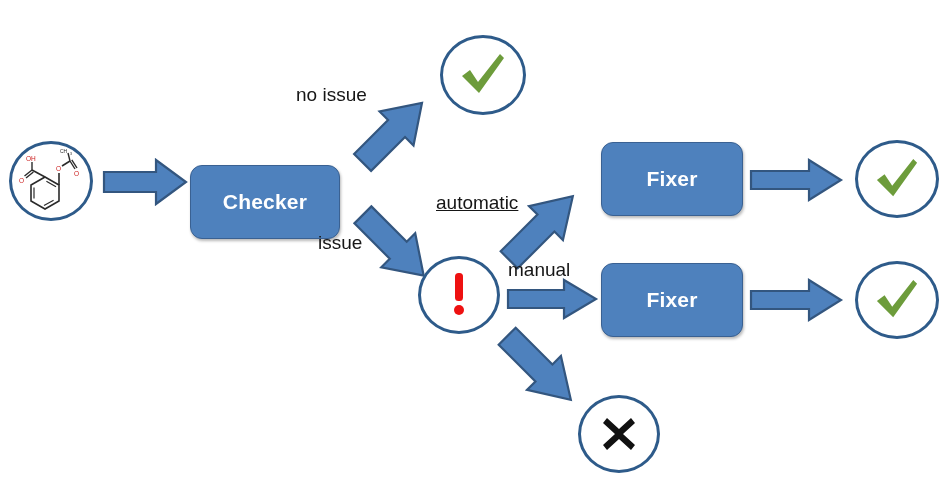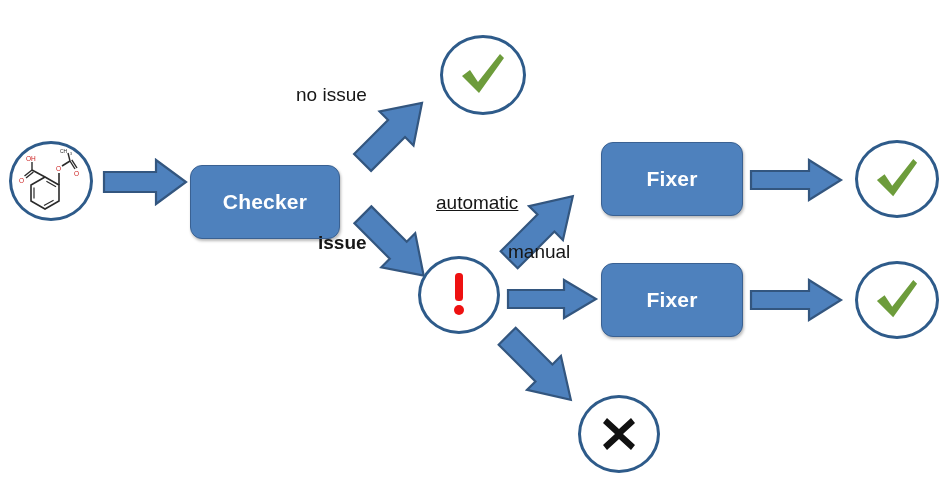--- a/index.html
+++ b/index.html
@@ -111,21 +111,21 @@
       <polygon points="2,32 50,32 50,20 86,44 50,68 50,56 2,56" fill="#4e81bd" stroke="#33567f" stroke-width="2.2" stroke-linejoin="miter"></polygon>
     </g>
   </svg>
 
   <div class="circle-node" style="left:440px; top:35px; width:86px; height:80px;">
     <svg class="glyph-svg" width="50" height="46" viewBox="0 0 50 46">
       <path d="M4,24 L12,18 L20,30 L42,2 L46,6 L21,41 Z" fill="#6d9c3b"></path>
     </svg>
   </div>
 
-  <div class="edge-label" style="left:318px; top:232px;font-weight:bold;">issue</div>
+  <div class="edge-label" style="left:318px; top:232px;">issue</div>
 
   <svg class="arrow-svg" style="left:348px; top:200px;" width="92" height="92" viewBox="0 0 92 92">
     <g transform="rotate(45 46 46)">
       <polygon points="2,34 52,34 52,22 88,46 52,70 52,58 2,58" fill="#4e81bd" stroke="#33567f" stroke-width="2.2" stroke-linejoin="miter"></polygon>
     </g>
   </svg>
 
   <div class="circle-node" style="left:418px; top:256px; width:82px; height:78px;">
     <svg class="glyph-svg" width="18" height="48" viewBox="0 0 18 48">
       <rect x="5" y="2" width="8" height="28" rx="3.5" fill="#ee1111"></rect>
@@ -148,21 +148,21 @@
   <svg class="arrow-svg" style="left:751px; top:158px;" width="93" height="44" viewBox="0 0 93 44">
     <polygon points="0,13 58,13 58,2 90,22 58,42 58,31 0,31" fill="#4e81bd" stroke="#33567f" stroke-width="2.2" stroke-linejoin="miter"></polygon>
   </svg>
 
   <div class="circle-node" style="left:855px; top:140px; width:84px; height:78px;">
     <svg class="glyph-svg" width="48" height="44" viewBox="0 0 50 46">
       <path d="M4,24 L12,18 L20,30 L42,2 L46,6 L21,41 Z" fill="#6d9c3b"></path>
     </svg>
   </div>
 
-  <div class="edge-label" style="left:508px; top:241px;">manual</div>
+  <div class="edge-label" style="left:508px; top:259px;">manual</div>
 
   <svg class="arrow-svg" style="left:508px; top:278px;" width="90" height="42" viewBox="0 0 90 42">
     <polygon points="0,12 56,12 56,2 88,21 56,40 56,30 0,30" fill="#4e81bd" stroke="#33567f" stroke-width="2.2" stroke-linejoin="miter"></polygon>
   </svg>
 
   <div class="node-box" style="left:601px; top:263px; width:140px; height:72px;">
     <span class="node-label">Fixer</span>
   </div>
 
   <svg class="arrow-svg" style="left:751px; top:278px;" width="93" height="44" viewBox="0 0 93 44">

